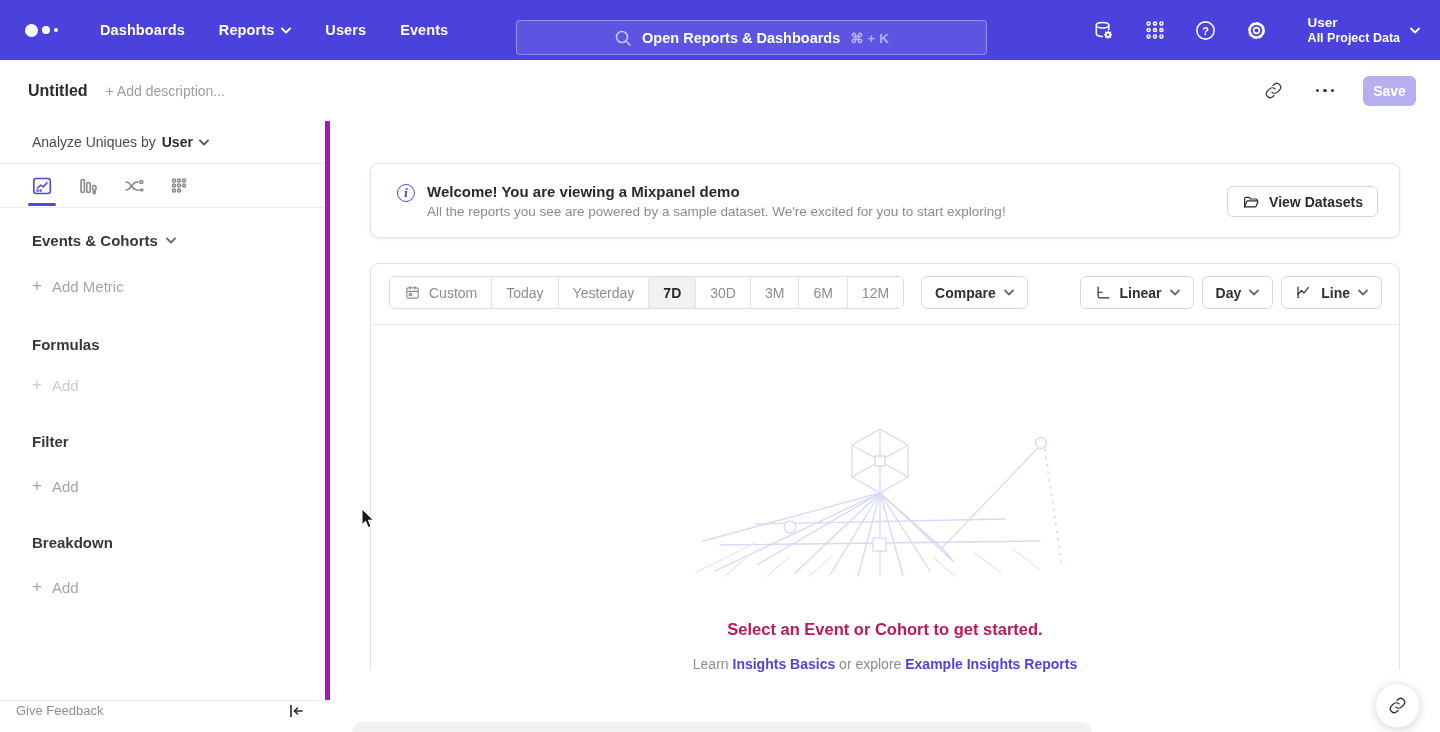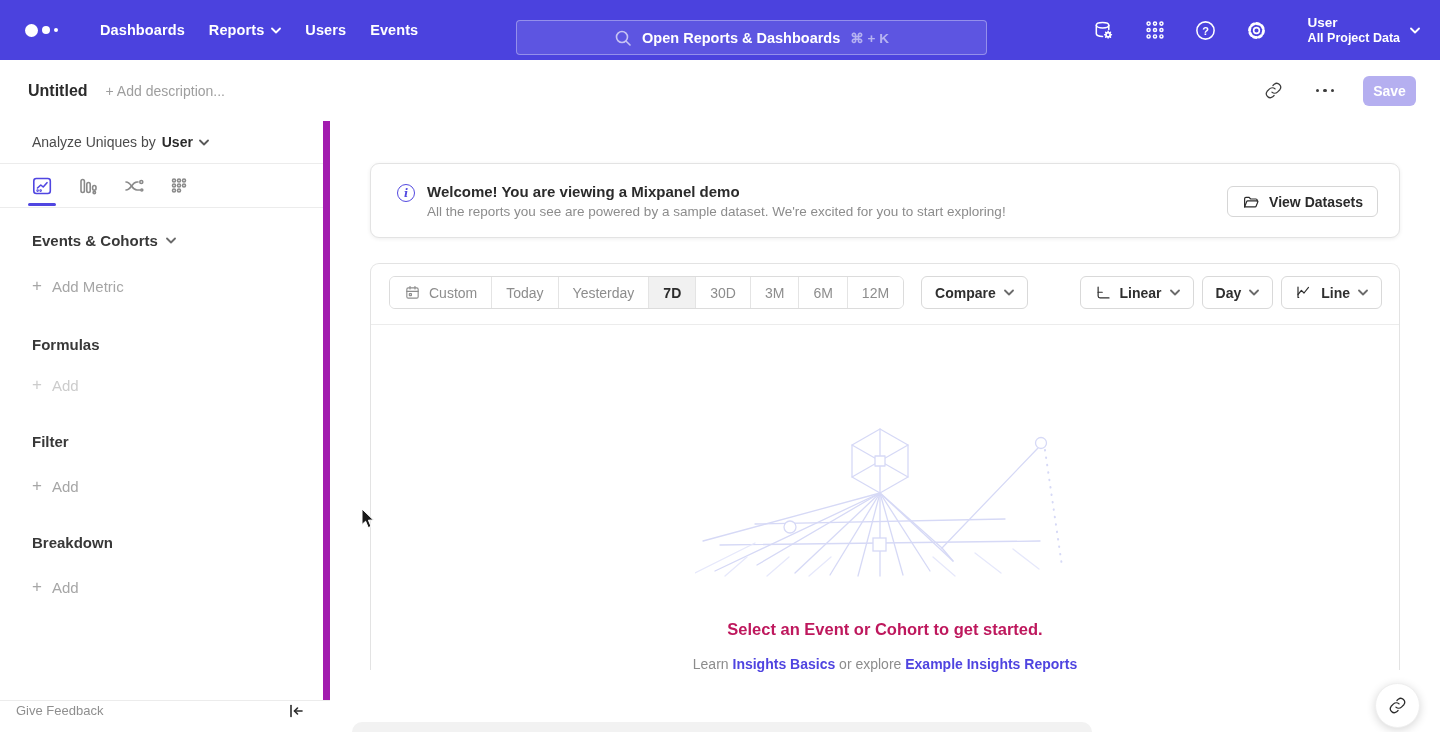--- a/index.html
+++ b/index.html
@@ -6,21 +6,21 @@
   html,body { width:1440px; height:732px; overflow:hidden; }
   body { font-family:"Liberation Sans", sans-serif; background:#ffffff; position:relative; }
 
   
   .topnav { position:absolute; left:0; top:0; width:1440px; height:60px; background:#4b42de; display:flex; align-items:center; z-index:5; }
   .logo { display:flex; align-items:center; gap:4px; margin-left:25px; cursor:pointer; }
   .logo i { display:block; border-radius:50%; background:#fff; }
   .logo i:nth-child(1){ width:13px; height:13px; }
   .logo i:nth-child(2){ width:8px; height:8px; }
   .logo i:nth-child(3){ width:4px; height:4px; }
-  .nav-items { display:flex; align-items:center; gap:24px; margin-left:42px; }
+  .nav-items { display:flex; align-items:center; gap:34px; margin-left:42px; }
   .nav-item { color:#fff; font-size:14.5px; font-weight:600; letter-spacing:.1px; display:flex; align-items:center; gap:7px; cursor:pointer; }
   .chev { width:10px; height:7px; }
   .chev polyline { fill:none; stroke:currentColor; stroke-width:1.8; stroke-linecap:round; stroke-linejoin:round; }
   .searchbar { position:absolute; left:516px; top:20px; width:471px; height:35px; border-radius:4px; background:rgba(255,255,255,.10); border:1px solid rgba(255,255,255,.34); display:flex; align-items:center; justify-content:center; gap:10px; cursor:text; }
   .searchbar .ph { color:#fff; font-size:14.5px; font-weight:600; }
   .searchbar .sc { color:rgba(255,255,255,.55); font-size:13.5px; font-weight:600; }
   .nav-right { position:absolute; right:20px; top:0; height:60px; display:flex; align-items:center; gap:27px; }
   .nav-ic { width:24px; height:24px; display:flex; align-items:center; justify-content:center; cursor:pointer; color:#fff; }
   .project { display:flex; align-items:center; gap:10px; margin-left:12px; cursor:pointer; }
   .project .nm { color:#fff; font-size:13.5px; font-weight:700; line-height:17px; }
@@ -30,21 +30,21 @@
   .reportbar { position:absolute; left:0; top:60px; width:1440px; height:61px; background:#fff; display:flex; align-items:center; }
   .rtitle { margin-left:28px; font-size:16px; font-weight:700; color:#2b2b2b; cursor:text; }
   .rdesc { margin-left:18px; font-size:14px; color:#9e9e9e; cursor:text; }
   .rb-right { position:absolute; right:24px; display:flex; align-items:center; gap:24px; }
   .icbtn { width:28px; height:28px; display:flex; align-items:center; justify-content:center; cursor:pointer; color:#3d3d3d; }
   .dots3 { display:flex; gap:4px; }
   .dots3 i { width:3.5px; height:3.5px; border-radius:50%; background:#3d3d3d; }
   .savebtn { width:53px; height:30px; border:none; border-radius:6px; background:#b5aff0; color:#fff; font-family:inherit; font-size:14px; font-weight:600; cursor:default; }
 
   
-  .sidebar { position:absolute; left:0; top:121px; width:330px; height:611px; background:#fff; border-right:7px solid #a21caf; }
+  .sidebar { position:absolute; left:0; top:121px; width:330px; height:611px; background:#fff; border-right:5px solid #a21caf; }
   .sb-row1 { height:43px; border-bottom:1px solid #ececec; display:flex; align-items:center; padding-left:32px; gap:6px; }
   .sb-row1 .lbl { font-size:14px; color:#4b4b4b; }
   .sb-row1 .val { font-size:14px; font-weight:700; color:#2b2b2b; display:flex; align-items:center; gap:6px; cursor:pointer; color:#2b2b2b; }
   .sb-tabs { height:44px; border-bottom:1px solid #ececec; display:flex; align-items:center; padding-left:30px; gap:22px; }
   .sb-tab { width:24px; height:40px; display:flex; align-items:center; justify-content:center; position:relative; cursor:pointer; }
   .sb-tab.active:after { content:""; position:absolute; left:-2px; bottom:0; width:28px; height:3px; border-radius:2px; background:#5046e1; }
   .sb-section { padding-left:32px; }
   .sb-head { font-size:15px; font-weight:700; color:#383838; display:flex; align-items:center; gap:8px; cursor:pointer; }
   .sb-add { font-size:15px; display:flex; align-items:center; gap:10px; cursor:pointer; }
   .sb-add .plus { font-size:17px; font-weight:400; }

